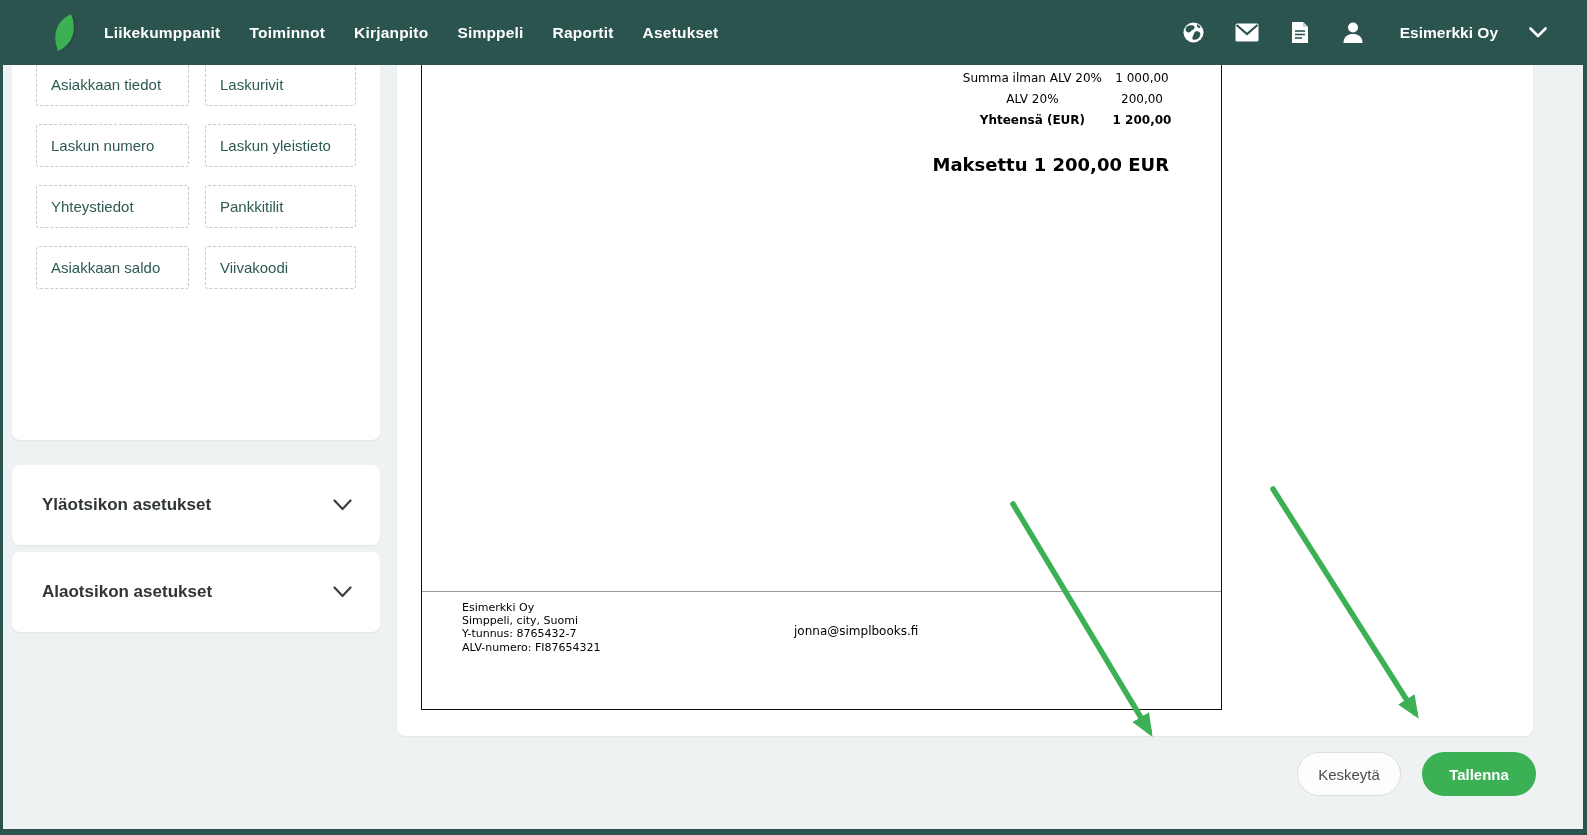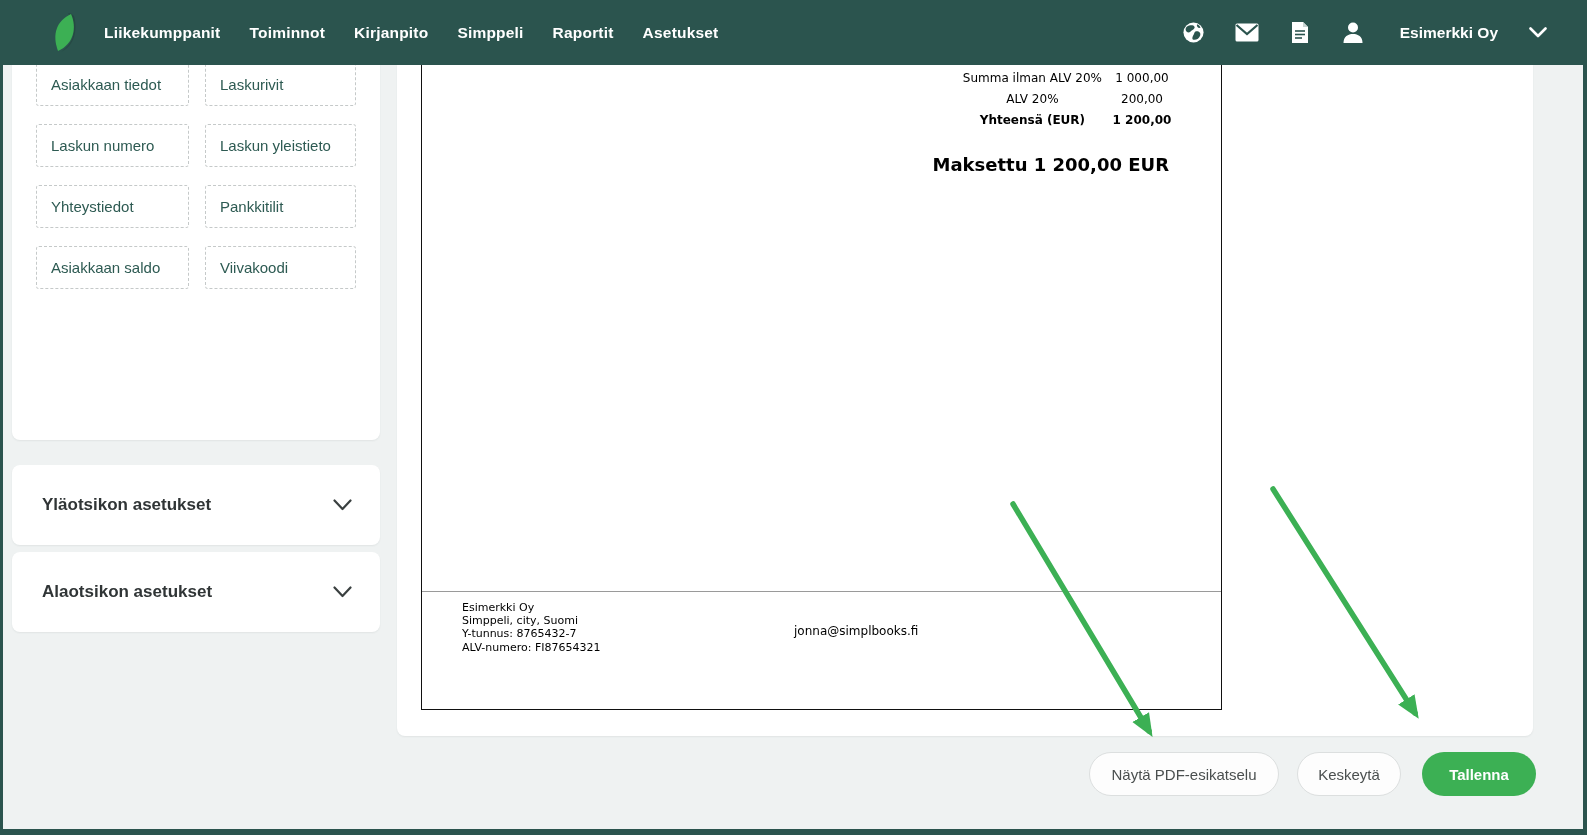--- a/index.html
+++ b/index.html
@@ -213,21 +213,20 @@
         <div>Esimerkki Oy</div>
         <div>Simppeli, city, Suomi</div>
         <div>Y-tunnus: 8765432-7</div>
         <div>ALV-numero: FI87654321</div>
       </div>
 
       <div class="footer-email">jonna@simplbooks.fi</div>
     </div>
   </div>
 
-  <button class="btn btn-outline btn-preview">Näytä PDF-esikatselu</button>
   <button class="btn btn-outline btn-cancel">Keskeytä</button>
   <button class="btn btn-save">Tallenna</button>
 
   <svg class="arrows">
     <defs>
       <marker id="ah" viewBox="0 0 10 10" refX="7" refY="5" markerWidth="4.2" markerHeight="4.2" orient="auto-start-reverse">
         <path d="M0,0.8 L10,5 L0,9.2 Z" fill="#3CB054"></path>
       </marker>
     </defs>
     <g filter="none">

